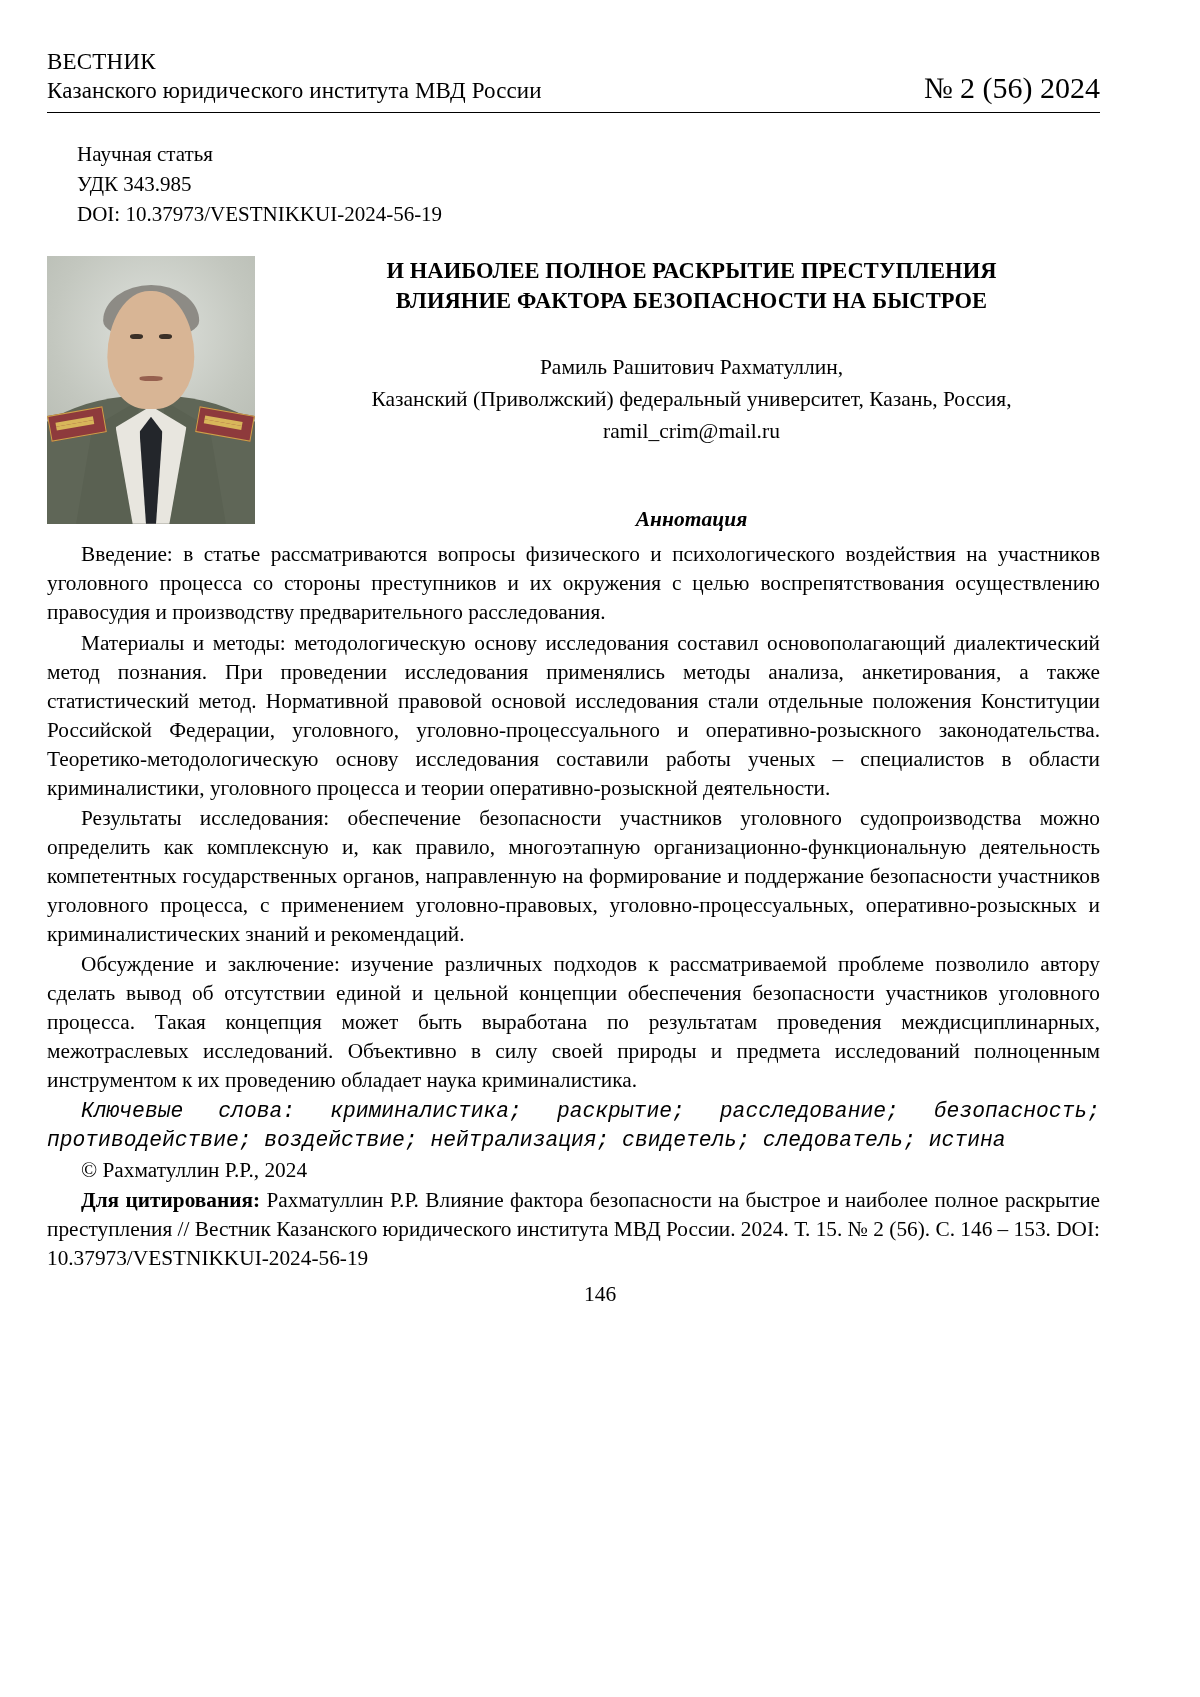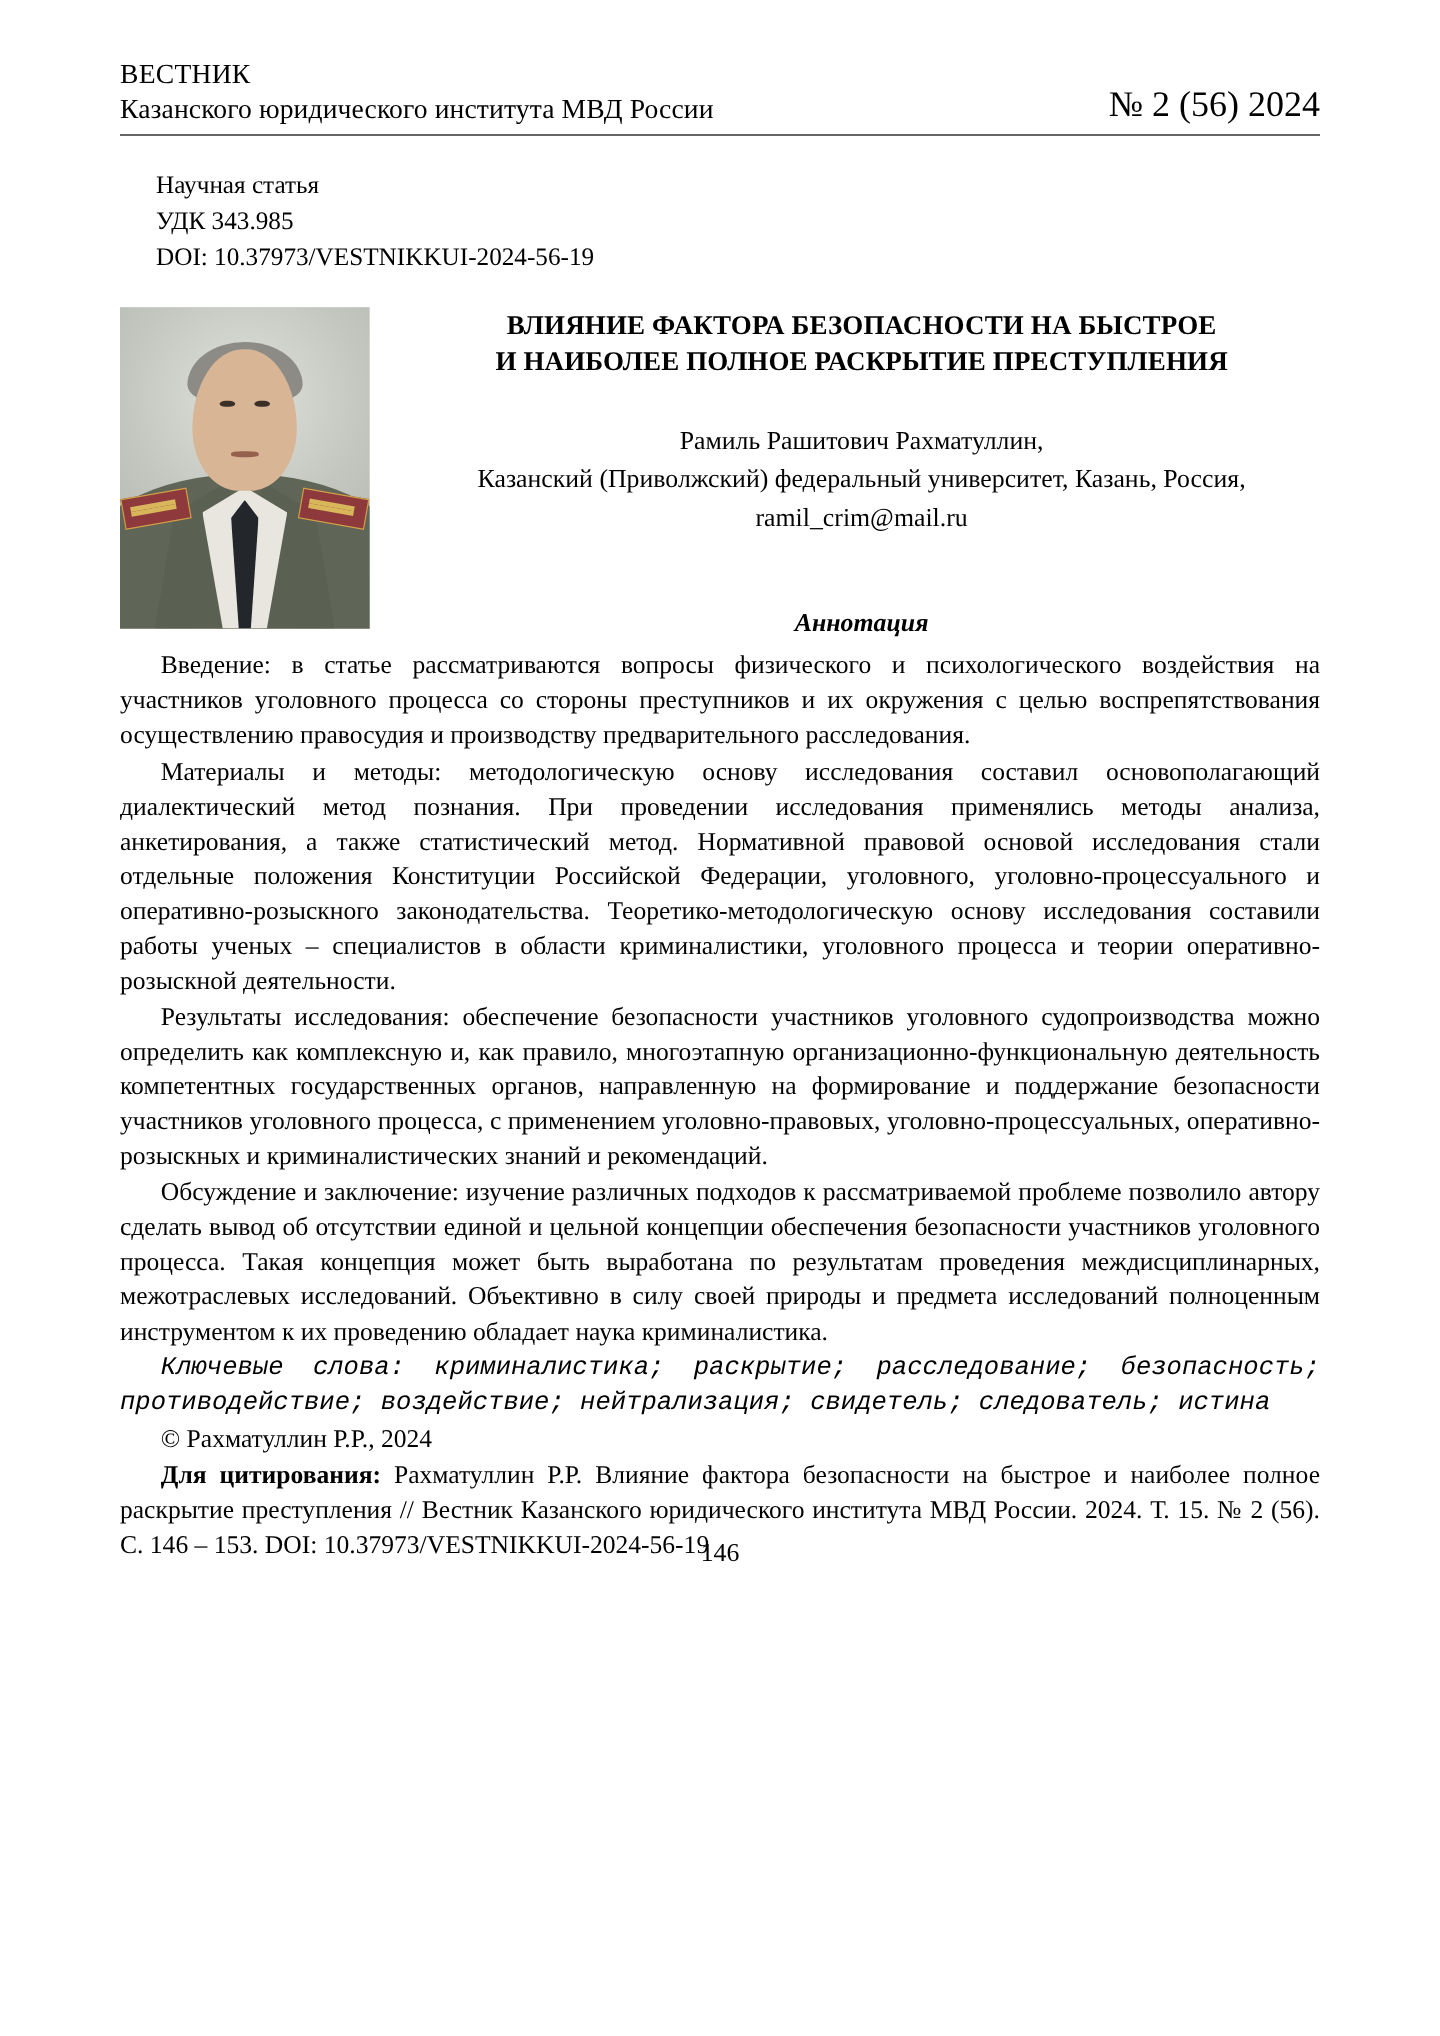--- a/index.html
+++ b/index.html
@@ -9,21 +9,21 @@
   }
   body {
     font-family: "Liberation Serif", serif;
     color: #000000;
   }
   .page {
     width: 1200px;
     height: 1403px;
     position: relative;
     box-sizing: border-box;
-    padding: 48px 100px 0 100px;
+    padding: 48px 100px 0 47px;
     background: #ffffff;
     overflow: hidden;
   }
 
   
   .masthead {
     display: flex;
     align-items: flex-end;
     justify-content: space-between;
   }
@@ -262,22 +262,22 @@
       <div class="epaulet-l"></div>
       <div class="epaulet-r"></div>
       <div class="hair"></div>
       <div class="head"></div>
       <div class="eye-l"></div>
       <div class="eye-r"></div>
       <div class="mouth"></div>
     </div>
 
     <div class="article-title">
+      <div>И НАИБОЛЕЕ ПОЛНОЕ РАСКРЫТИЕ ПРЕСТУПЛЕНИЯ</div>
       <div>ВЛИЯНИЕ ФАКТОРА БЕЗОПАСНОСТИ НА БЫСТРОЕ</div>
-      <div>И НАИБОЛЕЕ ПОЛНОЕ РАСКРЫТИЕ ПРЕСТУПЛЕНИЯ</div>
     </div>
 
     <div class="author-block">
       <div>Рамиль Рашитович Рахматуллин,</div>
       <div>Казанский (Приволжский) федеральный университет, Казань, Россия,</div>
       <div>ramil_crim@mail.ru</div>
     </div>
 
     <div class="annot-label">Аннотация</div>
   </div>

